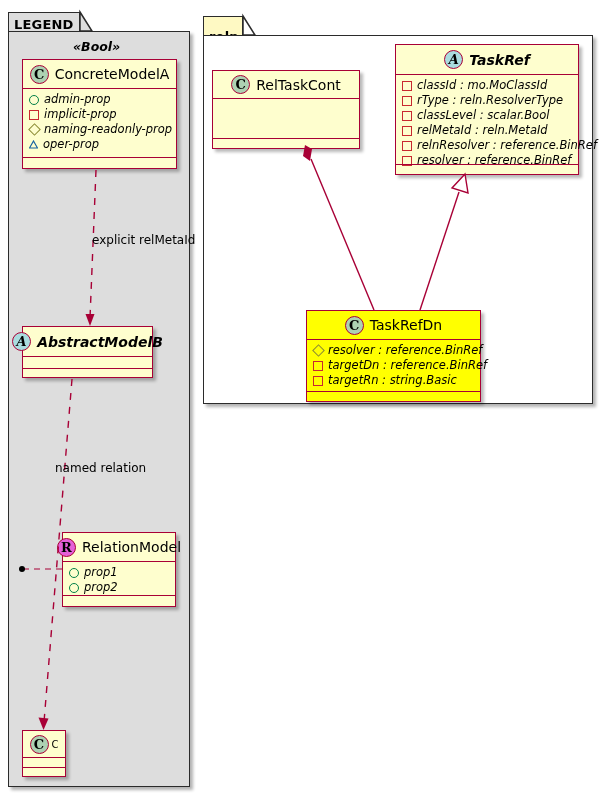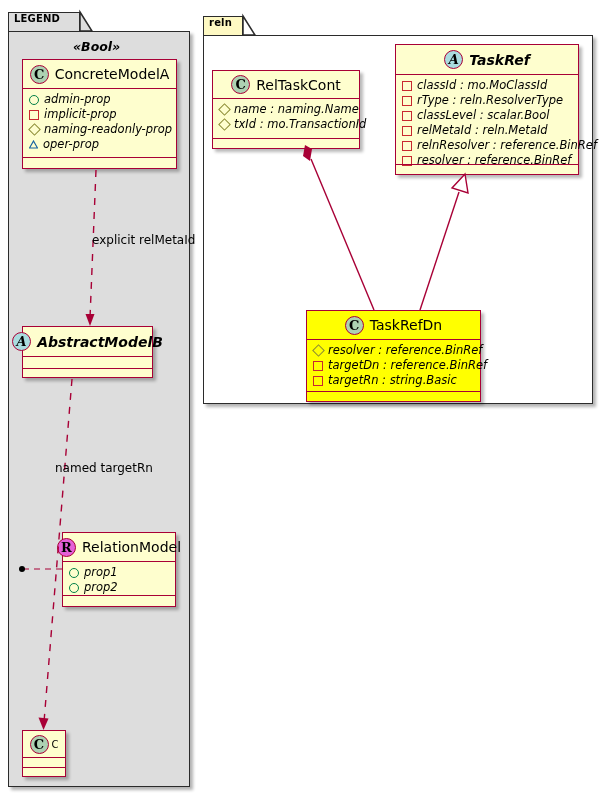--- a/index.html
+++ b/index.html
@@ -4,22 +4,22 @@
 <style>
   html,body{margin:0;padding:0;background:#ffffff;}
   body{
     width:613px;height:801px;position:relative;overflow:hidden;
     font-family:"DejaVu Sans","Liberation Sans",sans-serif;
     -webkit-font-smoothing:antialiased;
   }
   .pkg-body{position:absolute;box-sizing:border-box;border:1.5px solid #2b2b2b;
             box-shadow:3px 3px 3px rgba(0,0,0,.30);}
   .pkg-tab{position:absolute;box-sizing:border-box;border:1.5px solid #2b2b2b;
-           border-bottom:none;display:flex;align-items:flex-start;
-           font-size:10px;font-weight:bold;color:#000;padding-left:5px;letter-spacing:.2px;}
+           border-bottom:none;display:flex;align-items:flex-end;
+           font-size:13px;font-weight:bold;color:#000;padding-left:5px;letter-spacing:.2px;}
 
   
   .cls{position:absolute;box-sizing:border-box;border:1.4px solid #A80036;
        background:#FEFECE;box-shadow:3px 3px 3px rgba(0,0,0,.28);}
   .cls.hl{background:#FFFF00;}
   .cls-hdr{box-sizing:border-box;display:flex;align-items:center;justify-content:center;
            gap:6px;position:relative;}
   .cls-sep{height:0;border-top:1.4px solid #A80036;}
   .cls-body{box-sizing:border-box;padding:3px 5px 3px 6px;font-style:italic;}
 
@@ -141,46 +141,36 @@
   <polygon points="90,326 85.5,314 94.5,314" fill="#A80036"></polygon>
 
   <path d="M72,379 L44,722" stroke="#A80036" stroke-width="1.4" fill="none" stroke-dasharray="7,7"></path>
   <polygon points="43.5,730 38.5,717.5 48.5,718.5" fill="#A80036"></polygon>
 
   <path d="M62,569 L24,569" stroke="#A80036" stroke-width="1.2" fill="none" stroke-dasharray="6,5"></path>
   <circle cx="22" cy="569" r="3" fill="#000000"></circle>
 </svg>
 
 <div class="edge-label" style="left:92px;top:233px;">explicit relMetaId</div>
-<div class="edge-label" style="left:55px;top:461px;">named targetRn</div>
+<div class="edge-label" style="left:55px;top:461px;">named relation</div>
 
 <div class="pkg-tab" style="left:203px;top:16px;width:40px;height:28px;background:#fef9c3;">
   <span>reln</span>
 </div>
 <svg class="ov">
   <polygon points="243,16 255,35 243,35" fill="#FFFFFF" stroke="#2b2b2b" stroke-width="1.5"></polygon>
 </svg>
 <div class="pkg-body" style="left:203px;top:35px;width:390px;height:369px;background:#FFFFFF;"></div>
 
 <div class="cls" style="left:212px;top:70px;width:148px;height:79px;">
   <div class="cls-hdr" style="height:27px;">
     <span class="badge c">C</span>
     <span class="cname">RelTaskCont</span>
   </div>
   <div class="cls-sep"></div>
-  <div class="cls-body">
-    <div class="attr">
-      <span class="mk diamond"></span>
-      <span>name : naming.Name</span>
-    </div>
-    <div class="attr">
-      <span class="mk diamond"></span>
-      <span>txId : mo.TransactionId</span>
-    </div>
-  </div>
   <div class="cls-sep" style="position:absolute;left:0;right:0;bottom:9px;"></div>
 </div>
 
 <div class="cls" style="left:395px;top:44px;width:184px;height:131px;">
   <div class="cls-hdr" style="height:29px;">
     <span class="badge a">A</span>
     <span class="cname ital">TaskRef</span>
   </div>
   <div class="cls-sep"></div>
   <div class="cls-body">

